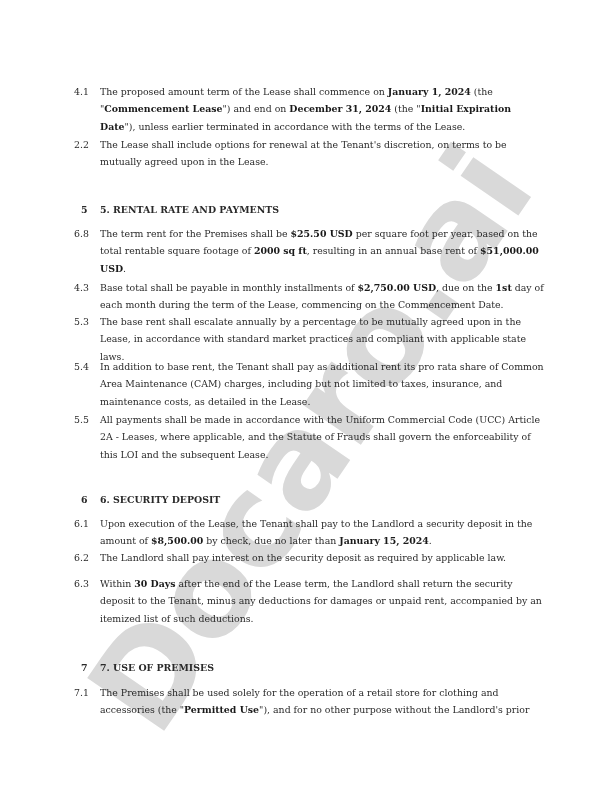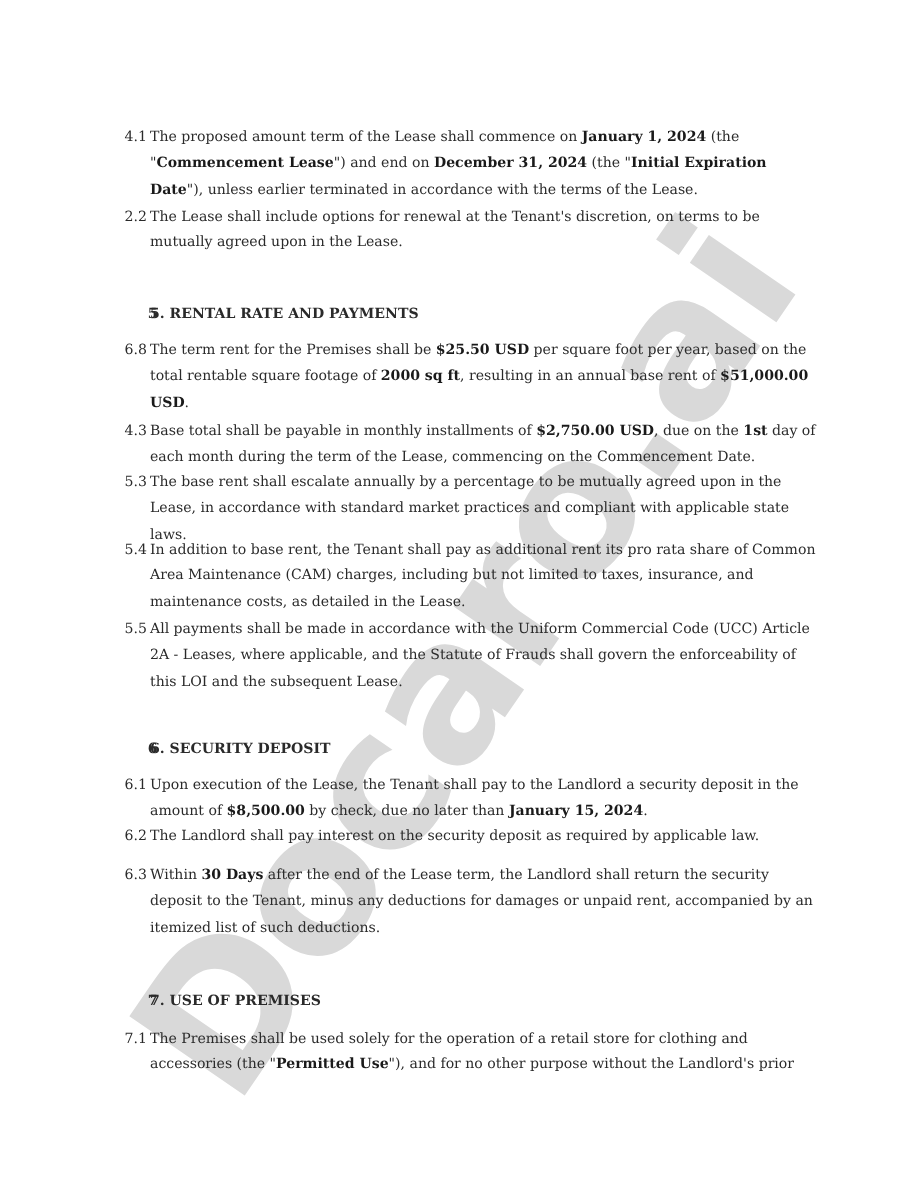--- a/index.html
+++ b/index.html
@@ -20,21 +20,20 @@
       white-space: nowrap;
       letter-spacing: -2px;
       z-index: 0;
       pointer-events: none;
     }
     .content { position: absolute; left: 0; top: 0; width: 612px; z-index: 1; }
     .item { position: absolute; left: 0; width: 612px; }
     .num {
       position: absolute; left: 74px; width: 24px;
       line-height: 17px;
-      text-align: right;
     }
     .sec-num { left: 81px; font-weight: bold; }
     .text {
       position: absolute; left: 100px; width: 445px;
       line-height: 17.3px;
     }
     .heading { font-weight: bold; }
     b { font-weight: bold; color: #1a1a1a; }
   </style>
 </head>

